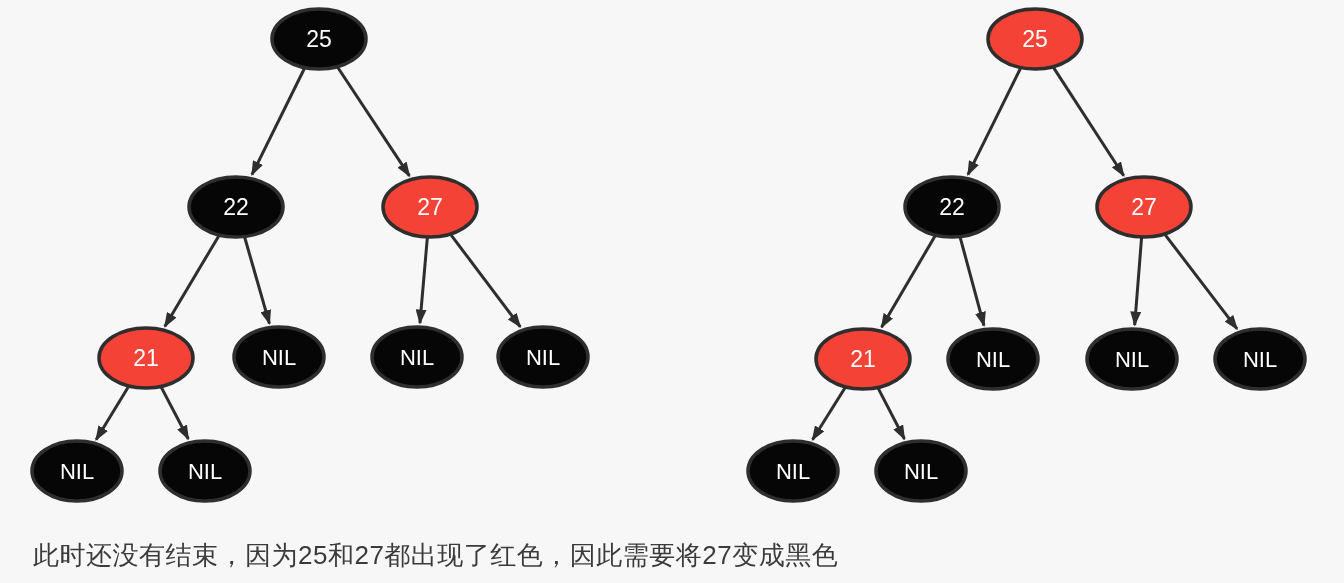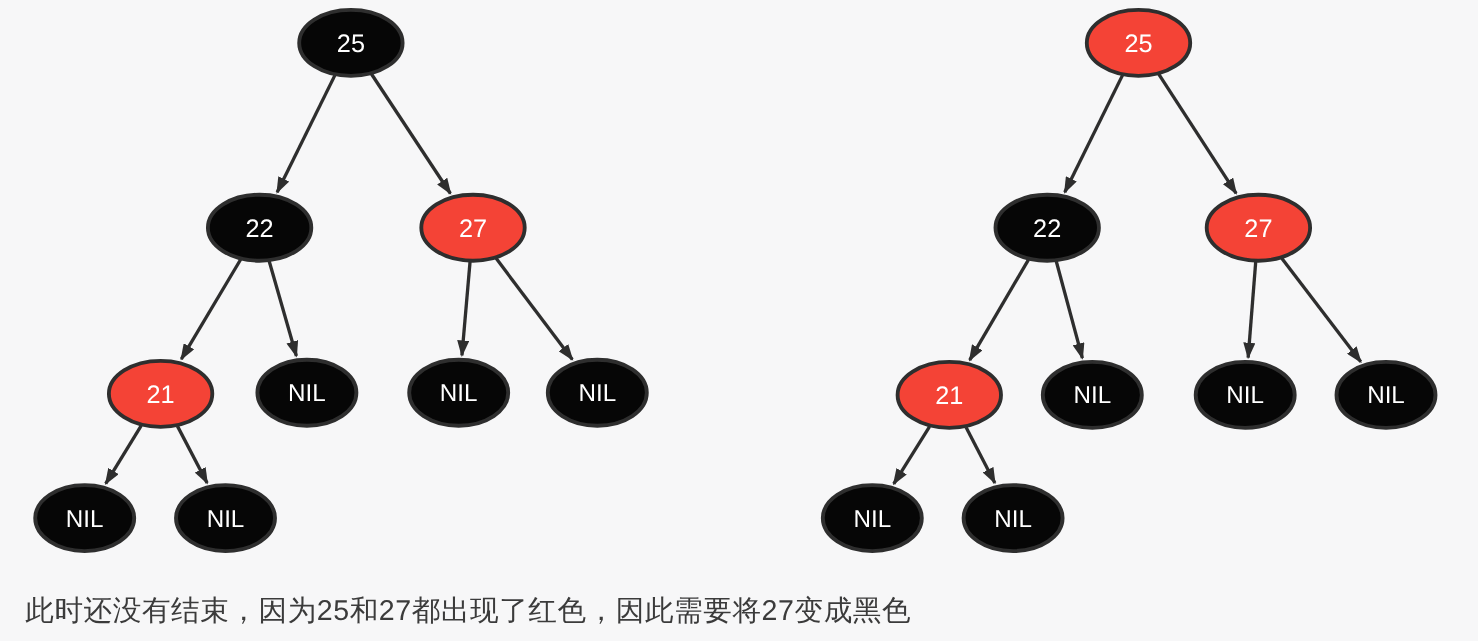--- a/index.html
+++ b/index.html
@@ -16,21 +16,21 @@
     height: 426px;
   }
   #tree-svg {
     position: absolute;
     left: 0;
     top: 0;
     display: block;
   }
   .caption {
     position: absolute;
-    left: 23px;
+    left: 33px;
     top: 538px;
     font-size: 26px;
     letter-spacing: 0.5px;
     white-space: nowrap;
   }
   svg text {
     font-family: "Liberation Sans", "DejaVu Sans", sans-serif;
     user-select: none;
   }
 </style>

